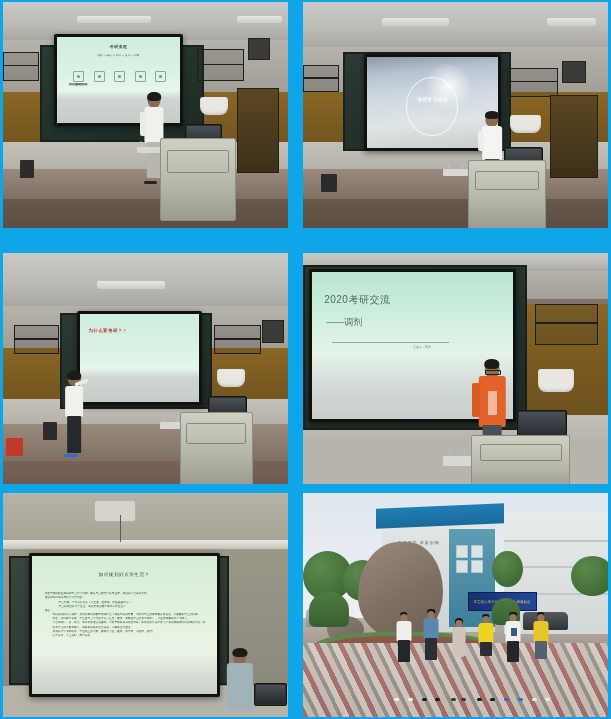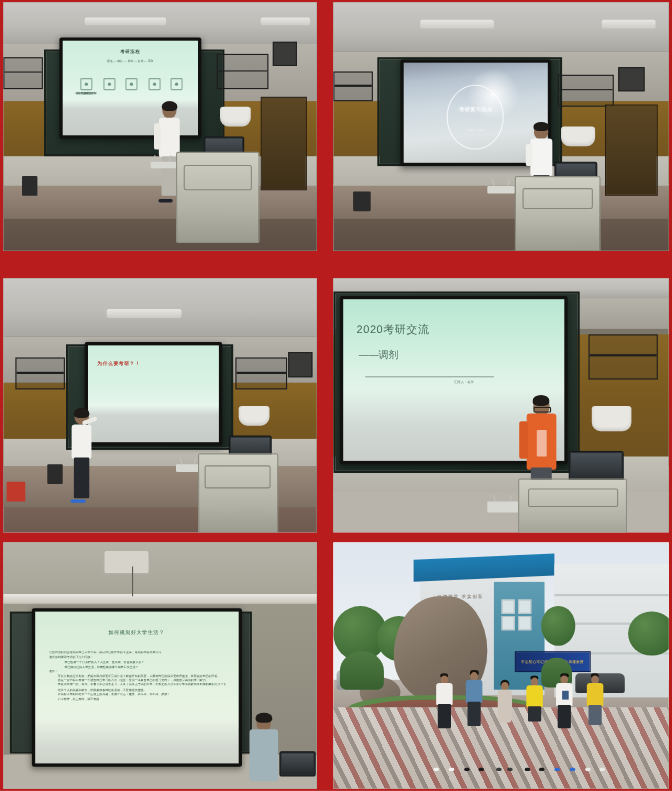--- a/index.html
+++ b/index.html
@@ -1,21 +1,21 @@
 <!DOCTYPE html>
 <html><head>
 <meta charset="utf-8">
 <style>
   html,body{margin:0;padding:0;background:#ffffff;}
   body{width:611px;height:719px;overflow:hidden;font-family:"Liberation Sans",sans-serif;}
 
   .collage{
     position:relative;
     width:611px;height:719px;
-    background:#b91c1c;
+    background:#0ea5e9;
   }
 
   .cell{position:absolute;overflow:hidden;background:#ffffff;}
 
   
   .photo{position:absolute;inset:0;overflow:hidden;}
 
   
   .room{position:absolute;inset:0;background:#6d6a62;}
   .ceiling{position:absolute;left:0;right:0;top:0;height:17%;

